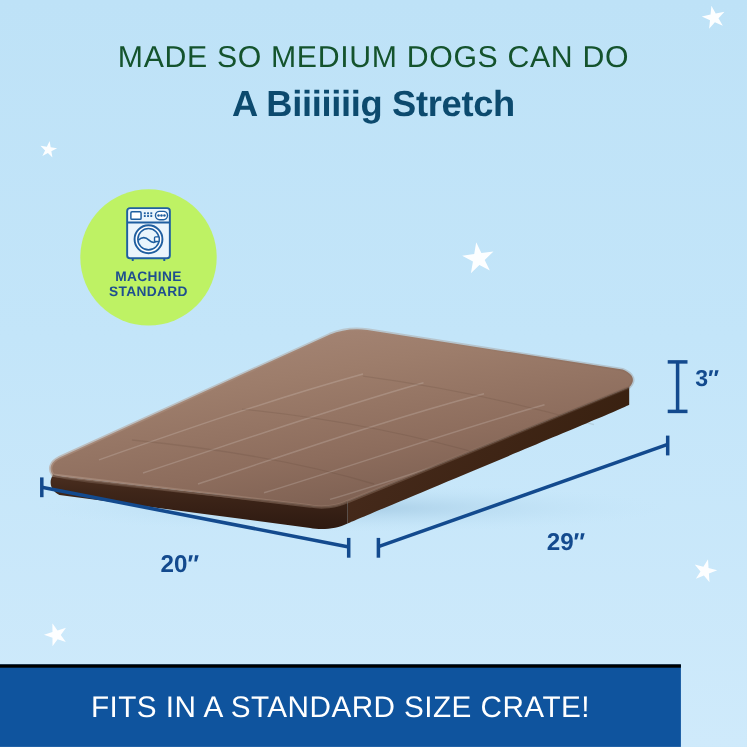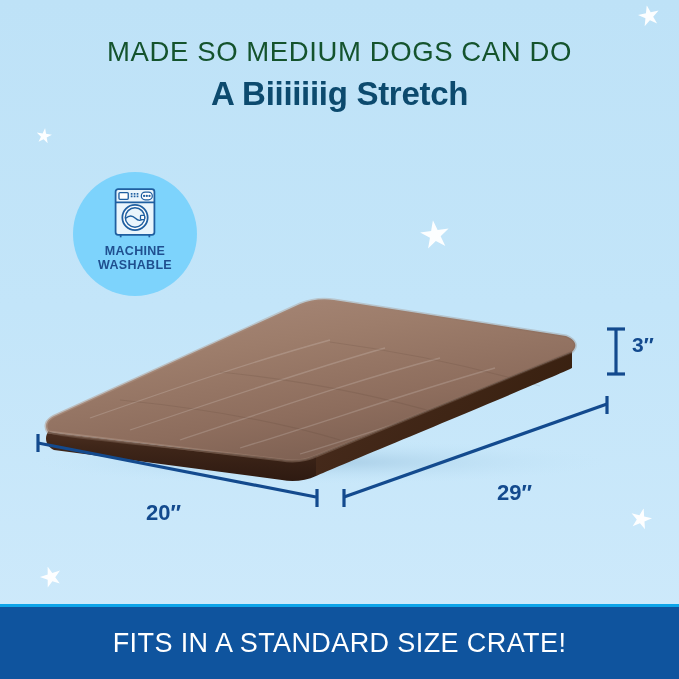--- a/index.html
+++ b/index.html
@@ -63,21 +63,21 @@
   }
 
   
   .badge {
     position: absolute;
     left: 73px;
     top: 172px;
     width: 124px;
     height: 124px;
     border-radius: 50%;
-    background: #7dd3fc;
+    background: #bef264;
     display: flex;
     flex-direction: column;
     align-items: center;
     justify-content: flex-start;
     padding-top: 13px;
     box-sizing: border-box;
   }
   .badge-icon { width: 54px; height: 54px; }
   .badge-text {
     margin-top: 5px;
@@ -114,24 +114,24 @@
   }
   .dim-18 { left: 146px; top: 500px; }
   .dim-29 { left: 497px; top: 468px; margin-top: 12px; }
   .dim-3  { left: 632px; top: 333px; font-size: 21px; }
 
   
   .banner {
     position: absolute;
     left: 0;
     bottom: 0;
-    width: 679px;
+    width: 619px;
     height: 72px;
     background: #0f549e;
-    border-top: 3px solid #0ea5e9;
+    border-top: 3px solid #000000;
     display: flex;
     align-items: center;
     justify-content: center;
   }
   .banner-text {
     color: #ffffff;
     font-size: 27px;
     font-weight: 500;
     letter-spacing: .4px;
     white-space: nowrap;
@@ -178,21 +178,21 @@
         <circle cx="32" cy="38.5" r="15" fill="#ffffff" stroke="#1f5fa0" stroke-width="2.1"></circle>
         <circle cx="32" cy="38.5" r="11.5" fill="#eaf5fc" stroke="#1f5fa0" stroke-width="1.7"></circle>
         <path d="M21 39.5 Q27 34 32.5 39.5 Q38 45 43 38" fill="none" stroke="#1f5fa0" stroke-width="1.7"></path>
         <rect x="38.5" y="36" width="5" height="5" rx="1" fill="#ffffff" stroke="#1f5fa0" stroke-width="1.5"></rect>
         <line x1="15" y1="59" x2="15" y2="62" stroke="#1f5fa0" stroke-width="2.1"></line>
         <line x1="49" y1="59" x2="49" y2="62" stroke="#1f5fa0" stroke-width="2.1"></line>
       </svg>
     </span>
     <div class="badge-text">
       <div>MACHINE</div>
-      <div>WASHABLE</div>
+      <div>STANDARD</div>
     </div>
   </div>
 
   <div class="product">
     <svg viewBox="0 0 679 220" width="679" height="220">
       <defs>
         <linearGradient id="topFace" x1="0" y1="0" x2="0.55" y2="1">
           <stop offset="0%" stop-color="#a9897a"></stop>
           <stop offset="38%" stop-color="#9d7d6b"></stop>
           <stop offset="75%" stop-color="#8d6d5d"></stop>

